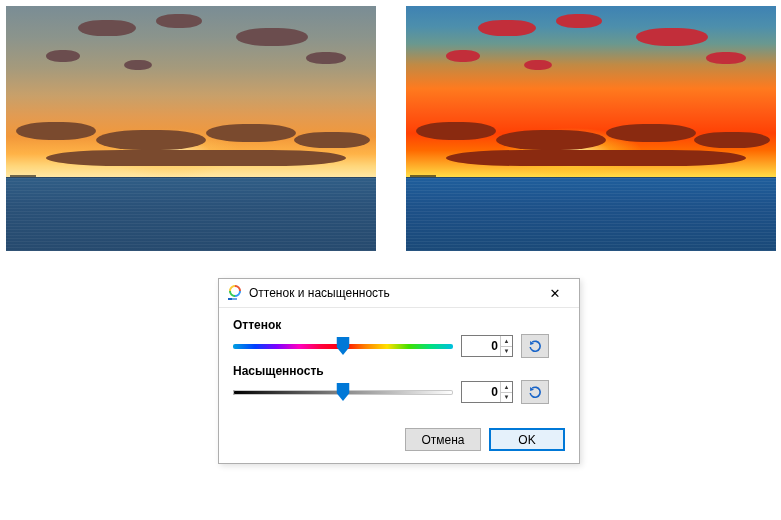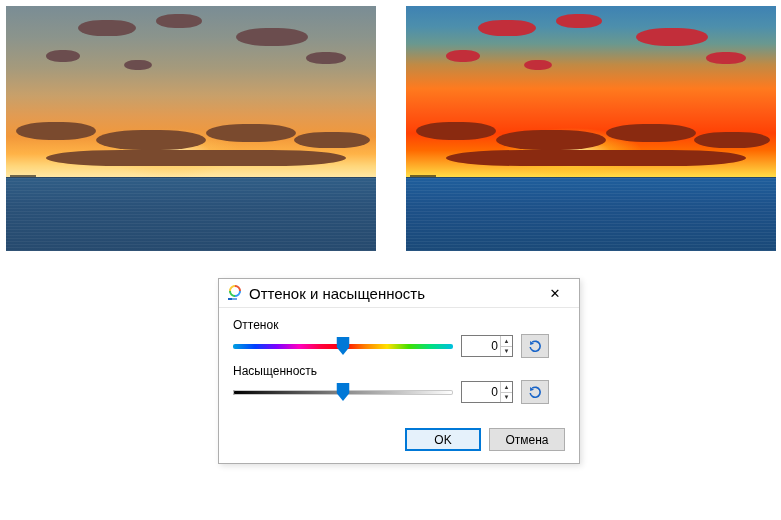--- a/index.html
+++ b/index.html
@@ -104,30 +104,31 @@
   .titlebar {
     height: 28px;
     display: flex;
     align-items: center;
     border-bottom: 1px solid #e7e7e7;
     padding: 0 6px 0 8px;
   }
   .titlebar .app-icon {
     width: 16px; height: 16px; margin-right: 6px;
   }
-  .titlebar .title { flex: 1; font-size: 15px; }
+  .titlebar .title { flex: 1; font-size: 12px; }
   .close-btn {
     width: 36px; height: 22px;
     display: flex; align-items: center; justify-content: center;
     border: none; background: transparent;
   }
   .close-x { font-size: 13px; line-height: 1; }
 
   .body {
     padding: 10px 14px 10px 14px;
+    font-weight: bold;
   }
   .row {
     margin-bottom: 6px;
   }
   .row-label {
     font-size: 12px;
     margin-bottom: 2px;
   }
   .row-controls {
     display: flex;
@@ -342,18 +343,18 @@
               <path d="M4.2 3.2 A5 5 0 1 1 2.2 8" fill="none" stroke="#1864c8" stroke-width="1.6"></path>
               <path d="M2 2 L2.2 6 L6 4.8 Z" fill="#1864c8"></path>
             </svg>
           </div>
         </div>
       </div>
 
     </div>
 
     <div class="footer">
+      <button class="btn">Отмена</button>
       <button class="btn primary">OK</button>
-      <button class="btn">Отмена</button>
     </div>
   </div>
 
 </div>
 
 </body></html>

